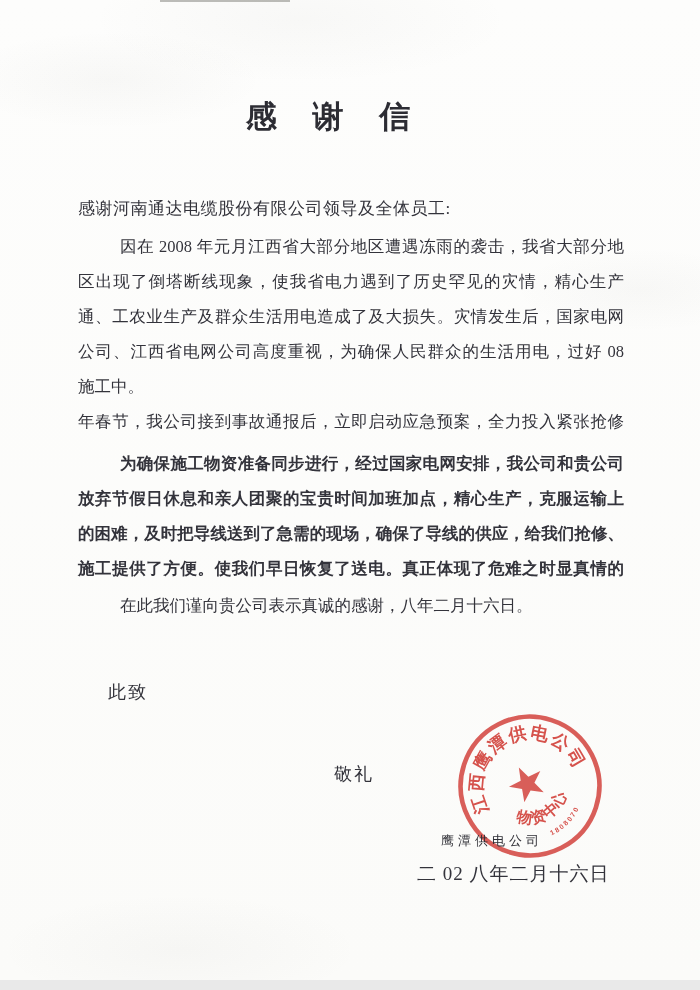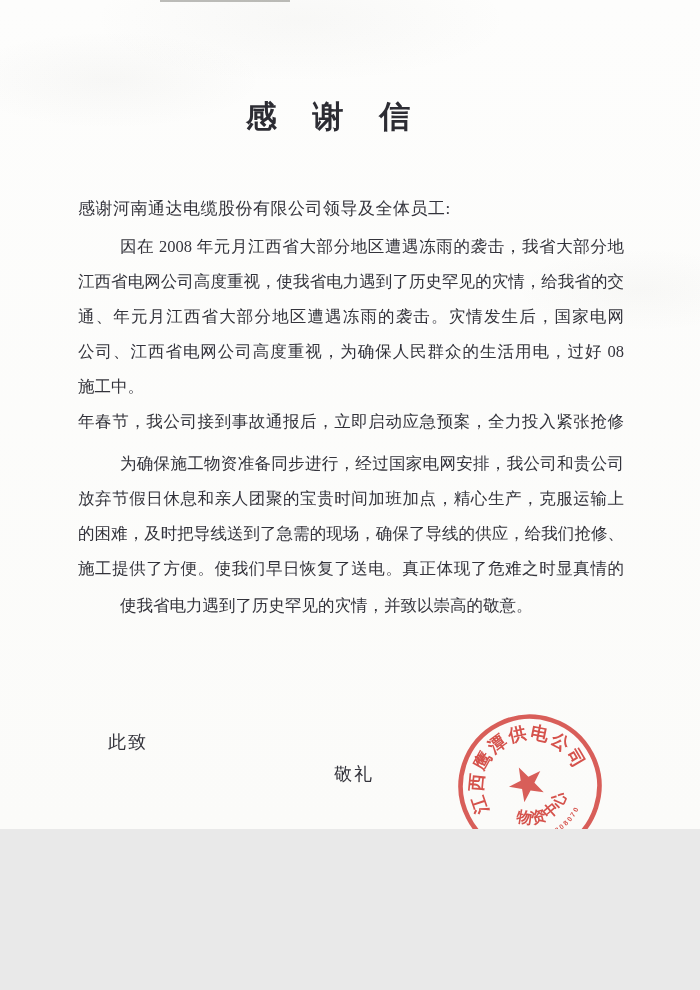--- a/index.html
+++ b/index.html
@@ -1,17 +1,17 @@
 <!DOCTYPE html>
 <html><head>
 <meta charset="utf-8">
 <style>
   html,body{margin:0;padding:0;background:#e9e9e9;}
   .page{
-    position:relative;width:700px;height:829px;overflow:hidden;
+    position:relative;width:700px;height:980px;overflow:hidden;
     background:
       radial-gradient(ellipse 220px 70px at 110px 80px, rgba(90,90,80,0.035), transparent 70%),
       radial-gradient(ellipse 180px 60px at 640px 290px, rgba(90,90,80,0.03), transparent 70%),
       radial-gradient(ellipse 300px 90px at 300px 20px, rgba(120,120,110,0.04), transparent 70%),
       radial-gradient(ellipse 260px 80px at 180px 950px, rgba(90,90,80,0.03), transparent 70%),
       linear-gradient(#fdfdfc,#fbfbf9);
     font-family:"Liberation Serif","DejaVu Serif",serif;
     color:#33333b;
   }
   .scan-edge{position:absolute;top:0;left:160px;width:130px;height:2px;
@@ -20,26 +20,26 @@
     position:absolute;top:96px;left:0;width:700px;margin:0;
     text-align:center;transform:translateX(-15px);
     font-size:31px;font-weight:bold;letter-spacing:14px;color:#2c2c33;
   }
   .salutation{
     position:absolute;top:197px;left:78px;width:560px;
     font-size:17px;letter-spacing:0.5px;
   }
   .body-text{position:absolute;top:229px;left:78px;width:546px;font-size:16.5px;}
   .para{margin:0;}
-  .para2{margin-top:7px;}
+  .para2{margin-top:7px;font-weight:bold;}
   .para3{margin-top:2px;}
   .line{height:35px;line-height:35px;white-space:pre;}
   .just{text-align:justify;text-align-last:justify;white-space:normal;}
   .indent{text-indent:42px;}
-  .cizhi{position:absolute;top:730px;left:108px;font-size:18px;letter-spacing:2px;}
+  .cizhi{position:absolute;top:680px;left:108px;font-size:18px;letter-spacing:2px;}
   .jingli{position:absolute;top:762px;left:334px;font-size:18px;letter-spacing:2px;}
   .signature{position:absolute;top:832px;left:441px;font-size:13px;letter-spacing:4px;color:#2e2e35;}
   .date{position:absolute;top:861px;left:417px;font-size:19px;letter-spacing:1px;}
   .seal{
     position:absolute;top:709px;left:453px;width:154px;height:154px;
     mix-blend-mode:multiply;opacity:0.92;
   }
   .seal text{
     fill:#d6443e;font-weight:bold;
     font-family:"Liberation Sans","DejaVu Sans",sans-serif;
@@ -52,34 +52,34 @@
 
   <div class="scan-edge"></div>
 
   <h1 class="title">感 谢 信</h1>
 
   <div class="salutation">感谢河南通达电缆股份有限公司领导及全体员工:</div>
 
   <div class="body-text">
     <div class="para">
       <div class="line just indent">因在 2008 年元月江西省大部分地区遭遇冻雨的袭击，我省大部分地</div>
-      <div class="line just">江西省电网公司高度重视，使我省电力遇到了历史罕见的灾情，给我省的交</div>
-      <div class="line just">通、年元月江西省大部分地区遭遇冻雨的袭击。灾情发生后，国家电网</div>
+      <div class="line just">区出现了倒塔断线现象，使我省电力遇到了历史罕见的灾情，精心生产</div>
+      <div class="line just">通、工农业生产及群众生活用电造成了及大损失。灾情发生后，国家电网</div>
       <div class="line just">公司、江西省电网公司高度重视，为确保人民群众的生活用电，过好 08</div>
       <div class="line">施工中。</div>
       <div class="line just">年春节，我公司接到事故通报后，立即启动应急预案，全力投入紧张抢修</div>
     </div>
     <div class="para para2">
       <div class="line just indent">为确保施工物资准备同步进行，经过国家电网安排，我公司和贵公司</div>
       <div class="line just">放弃节假日休息和亲人团聚的宝贵时间加班加点，精心生产，克服运输上</div>
       <div class="line just">的困难，及时把导线送到了急需的现场，确保了导线的供应，给我们抢修、</div>
       <div class="line just">施工提供了方便。使我们早日恢复了送电。真正体现了危难之时显真情的</div>
     </div>
     <div class="para para3">
-      <div class="line indent">使我省电力遇到了历史罕见的灾情，并致以崇高的敬意。</div>
+      <div class="line indent">在此我们谨向贵公司表示真诚的感谢，八年二月十六日。</div>
     </div>
   </div>
 
   <div class="cizhi">此致</div>
   <div class="jingli">敬礼</div>
 
   <svg class="seal" viewBox="0 0 200 200" aria-hidden="true">
     <defs>
       <path id="ringPath" d="M 38.3,106.5 A 62,62 0 1 1 161.7,106.5"></path>
       <path id="innerPath" d="M 63.2,130.9 A 48,48 0 0 0 136.8,130.9"></path>

